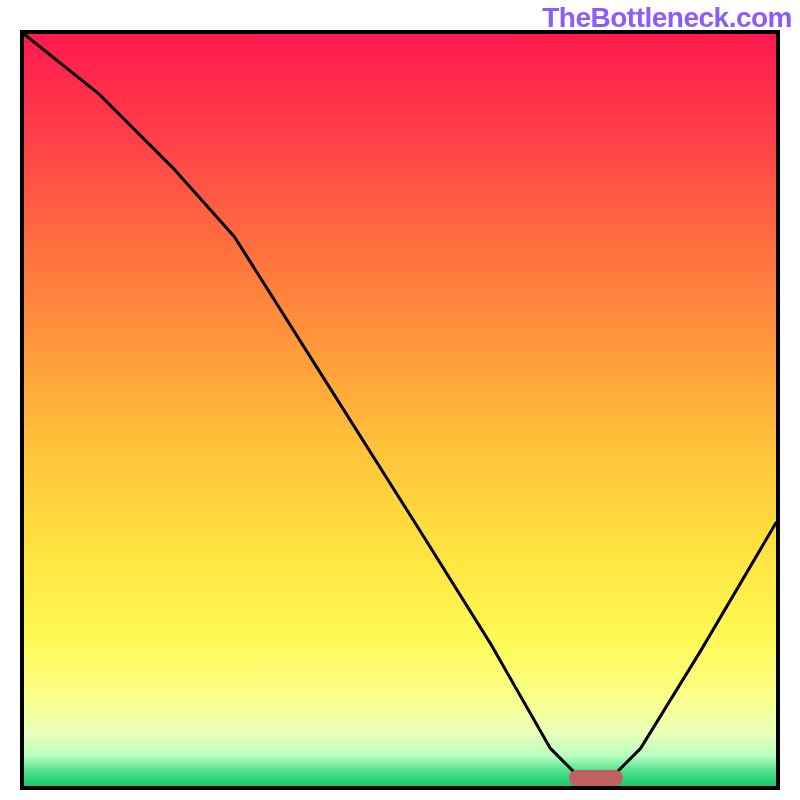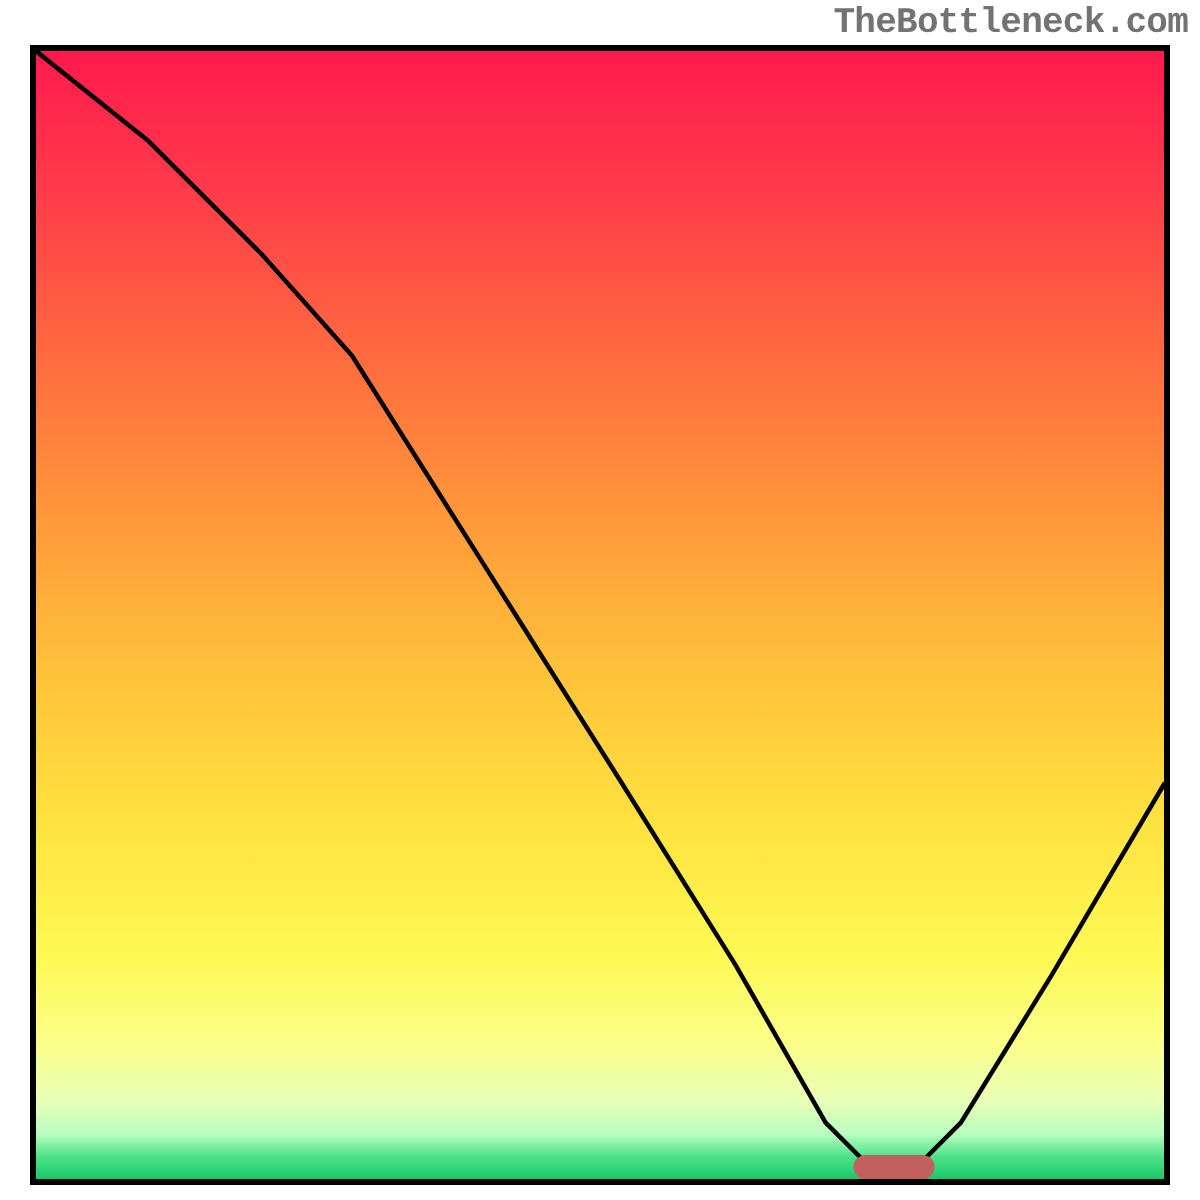--- a/index.html
+++ b/index.html
@@ -12,25 +12,24 @@
   }
   .container {
     position: relative;
     width: 800px;
     height: 800px;
   }
   .watermark {
     position: absolute;
     top: 2px;
     right: 8px;
-    font-size: 24px;
+    font-size: 28px;
     font-weight: bold;
-    color: #737373;
+    color: #8b5cf6;
     letter-spacing: -0.5px;
-    font-family: Liberation Mono, monospace;
   }
   .plot-frame {
     position: absolute;
     left: 20px;
     top: 30px;
     width: 760px;
     height: 760px;
     border: 4px solid #000;
     box-sizing: border-box;
     overflow: hidden;

